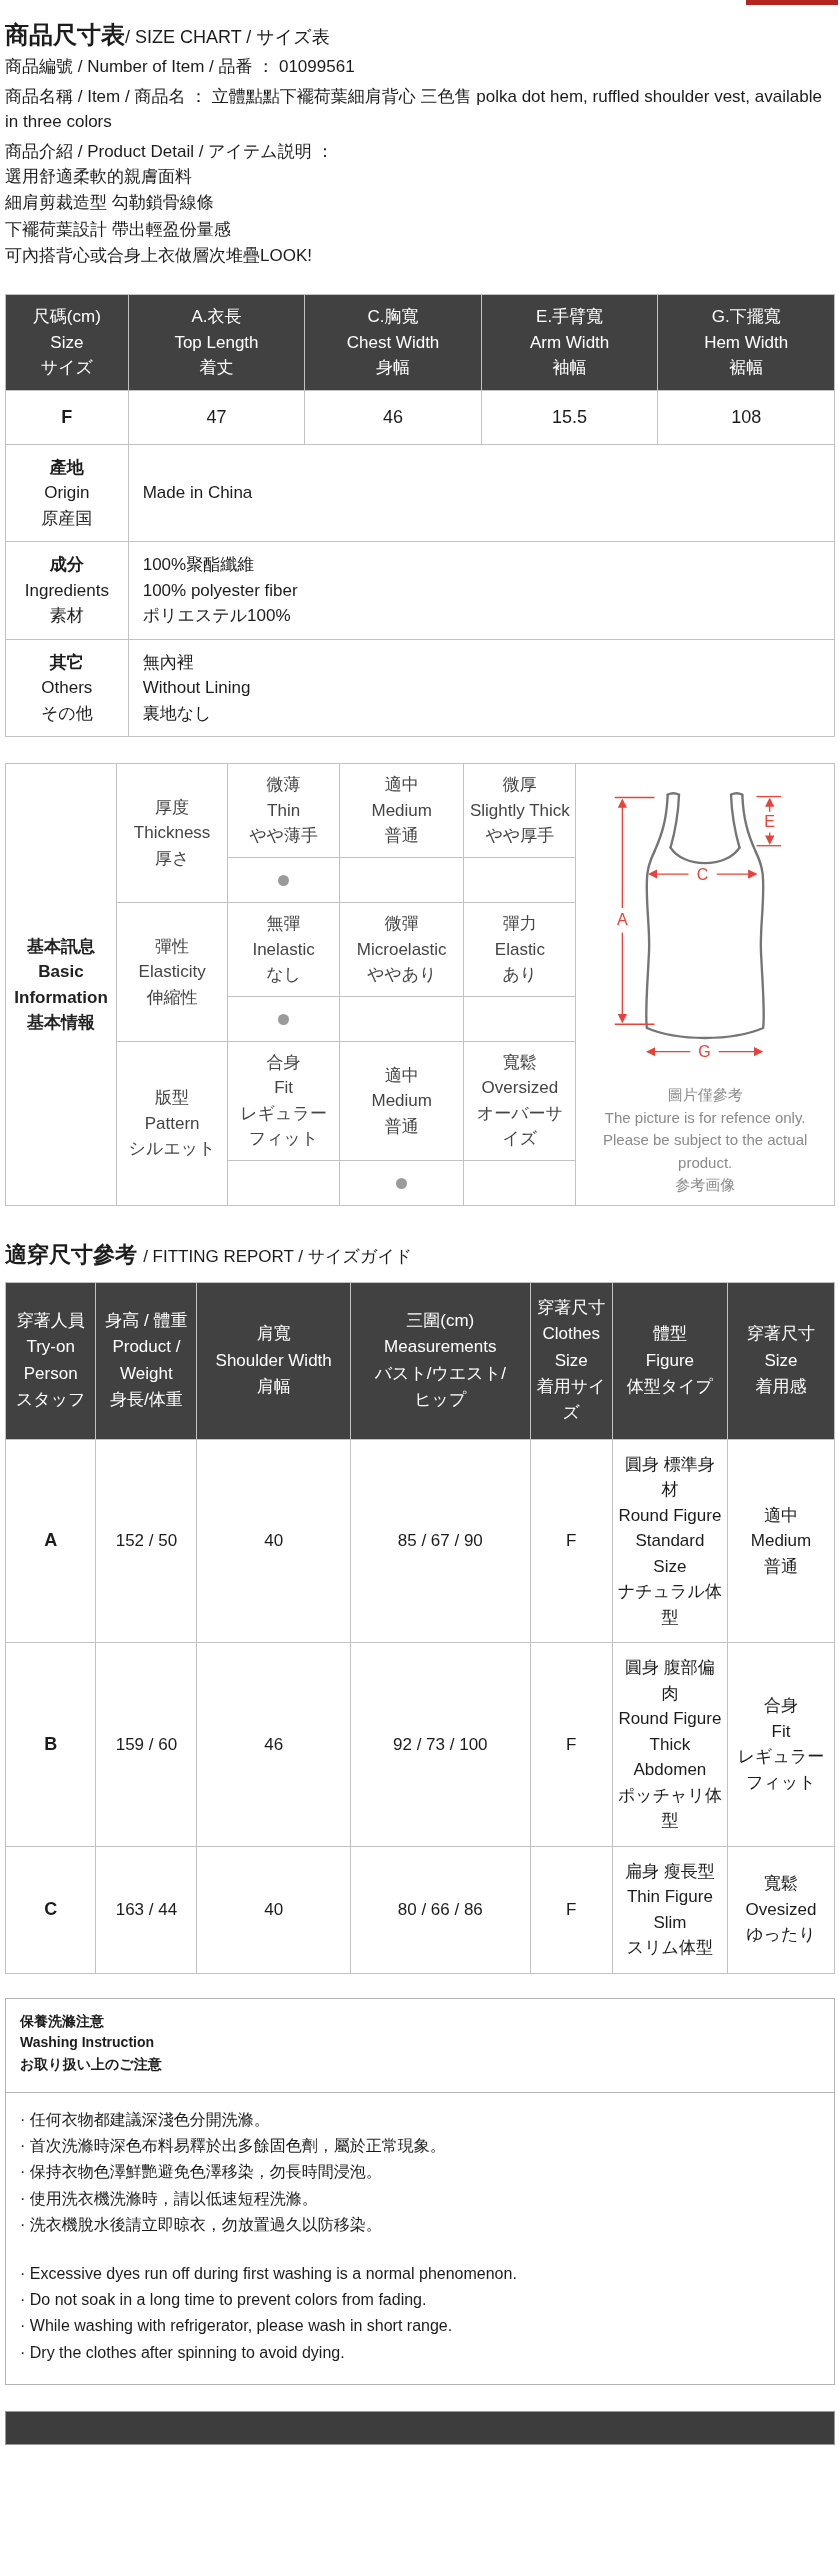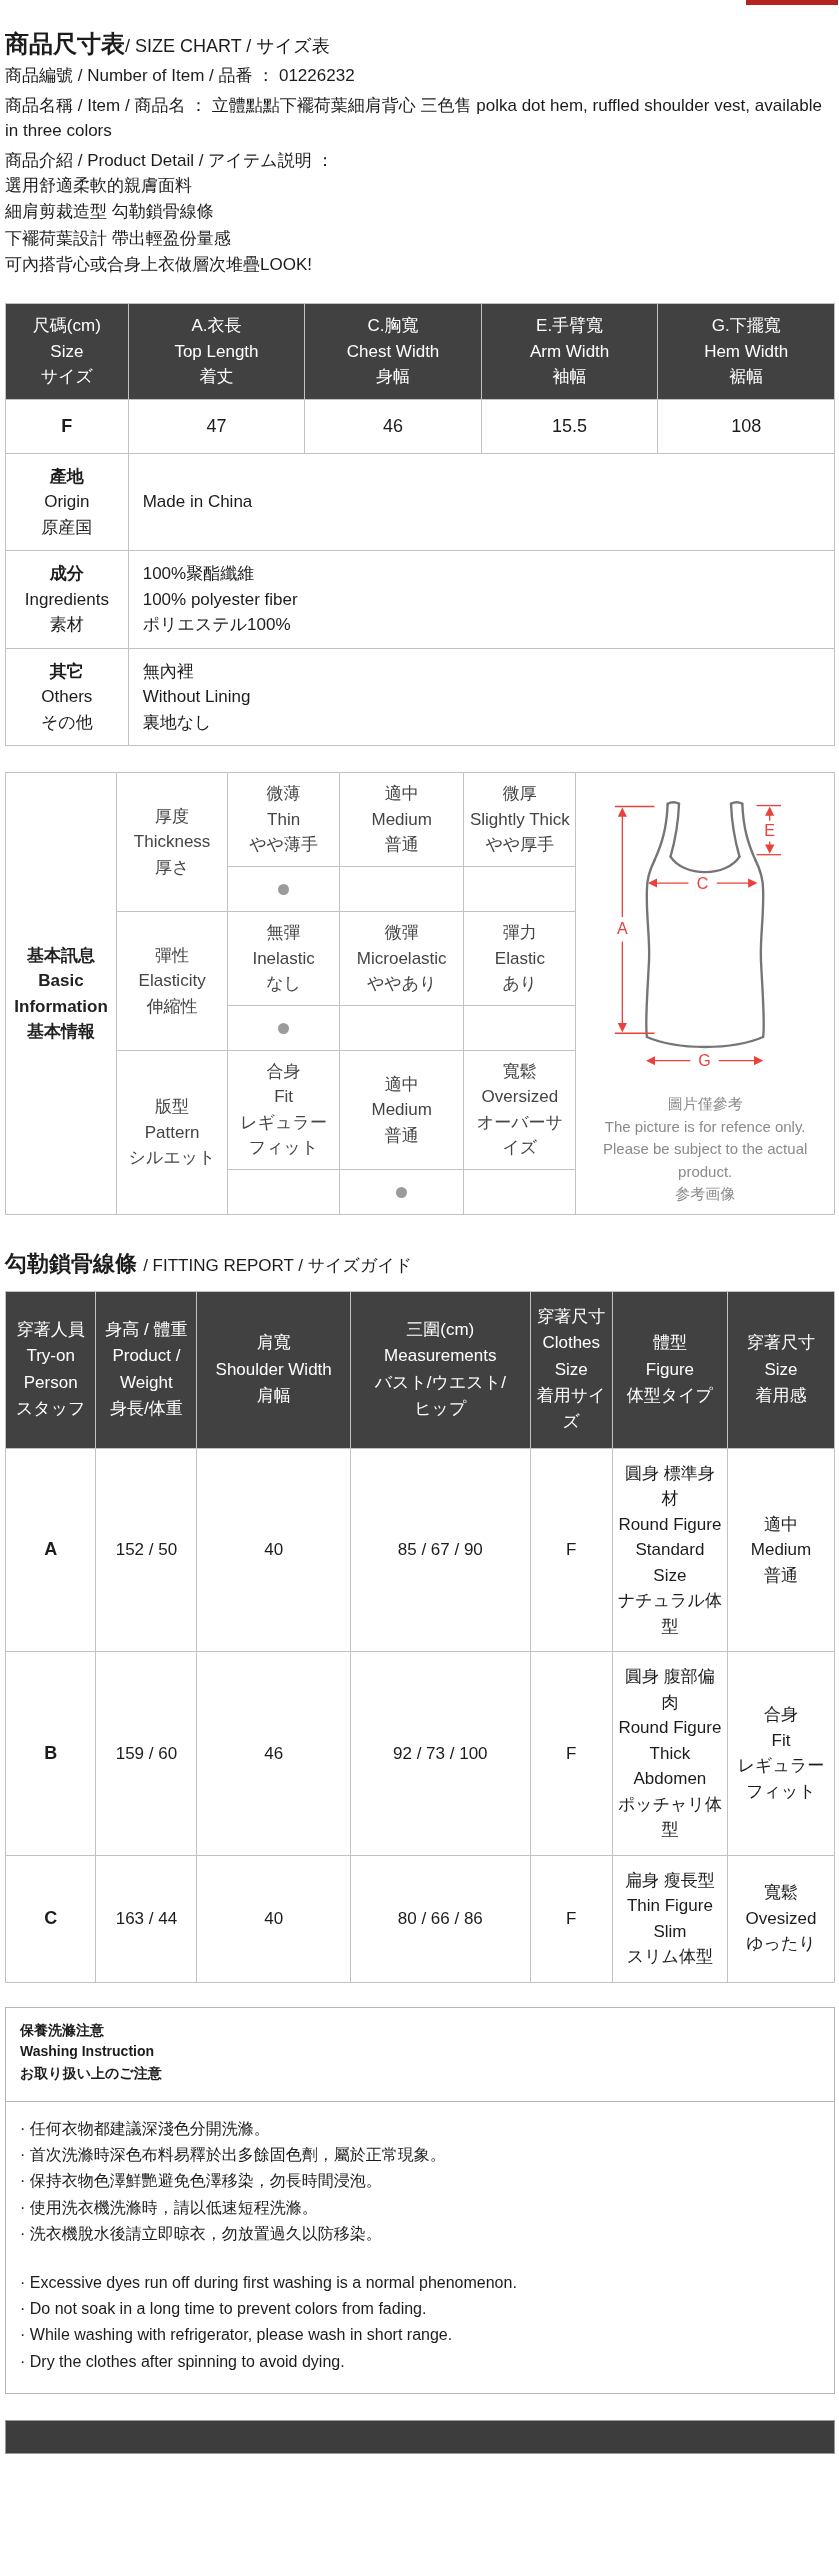--- a/index.html
+++ b/index.html
@@ -12,21 +12,21 @@
   }
   *{box-sizing:border-box;}
   html,body{margin:0;padding:0;background:#fff;color:#1c1c1c;
     font-family:"Liberation Sans","DejaVu Sans",sans-serif;}
   body{width:840px;position:relative;padding:0 5px 30px 5px;}
 
   .top-red-bar{position:absolute;top:0;right:2px;width:92px;height:5px;
     background:var(--accent-red,#b3251e);}
 
   
-  .page-header{margin-top:29px;}
+  .page-header{margin-top:20px;}
   .page-title{font-size:24px;font-weight:bold;line-height:1.25;}
   .page-title .title-rest{font-size:18px;font-weight:normal;}
   .meta-line{font-size:17px;line-height:1.5;margin-top:4px;}
   .detail-lines div{font-size:17px;line-height:1.55;}
 
   
   table{width:100%;border-collapse:collapse;table-layout:fixed;}
   td,th{border:1px solid var(--border,#c2c2c2);text-align:center;vertical-align:middle;
     font-weight:normal;padding:6px 4px;font-size:17px;line-height:1.5;}
   thead th{background:var(--header-bg,#414141);color:#fff;}
@@ -85,21 +85,21 @@
 <body>
 
 <div class="top-red-bar"></div>
 
 <div class="page-header">
   <div class="page-title">
     <span>商品尺寸表</span><span class="title-rest">/ SIZE CHART / サイズ表</span>
   </div>
   <div class="meta-line">
     <span>商品編號 / Number of Item / 品番 ：</span>
-    <span>01226232</span>
+    <span>01099561</span>
   </div>
   <div class="meta-line">
     <span>商品名稱 / Item / 商品名 ：</span>
     <span>立體點點下襬荷葉細肩背心 三色售 polka dot hem, ruffled shoulder vest, available in three colors</span>
   </div>
   <div class="meta-line">商品介紹 / Product Detail / アイテム説明 ：</div>
   <div class="detail-lines">
     <div>選用舒適柔軟的親膚面料</div>
     <div>細肩剪裁造型 勾勒鎖骨線條</div>
     <div>下襬荷葉設計 帶出輕盈份量感</div>
@@ -331,21 +331,21 @@
     </tr>
     <tr>
       <td class="dot-cell"></td>
       <td class="dot-cell"><span class="dot"></span></td>
       <td class="dot-cell"></td>
     </tr>
   </tbody>
 </table>
 
 <div class="fitting-title">
-  <span>勾勒鎖骨線條</span> <span class="title-rest">/ FITTING REPORT / サイズガイド</span>
+  <span>適穿尺寸參考</span> <span class="title-rest">/ FITTING REPORT / サイズガイド</span>
 </div>
 
 <table class="fitting-table">
   <colgroup>
       <col style="width:10.9%">
       <col style="width:12.2%">
       <col style="width:18.5%">
       <col style="width:21.7%">
       <col style="width:9.9%">
       <col style="width:13.9%">

